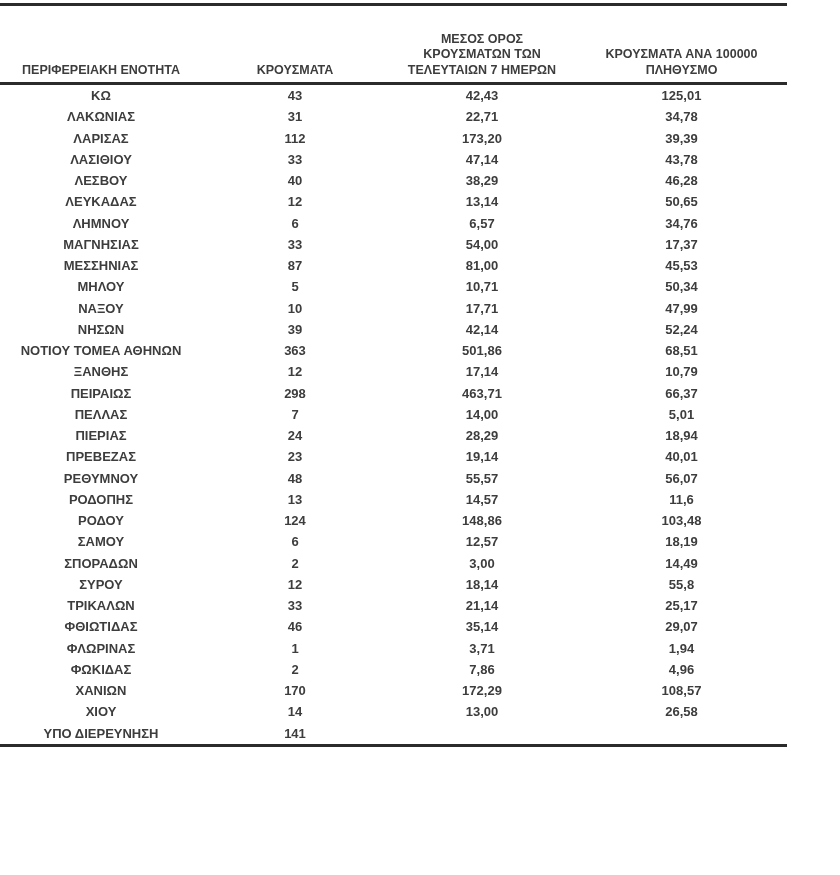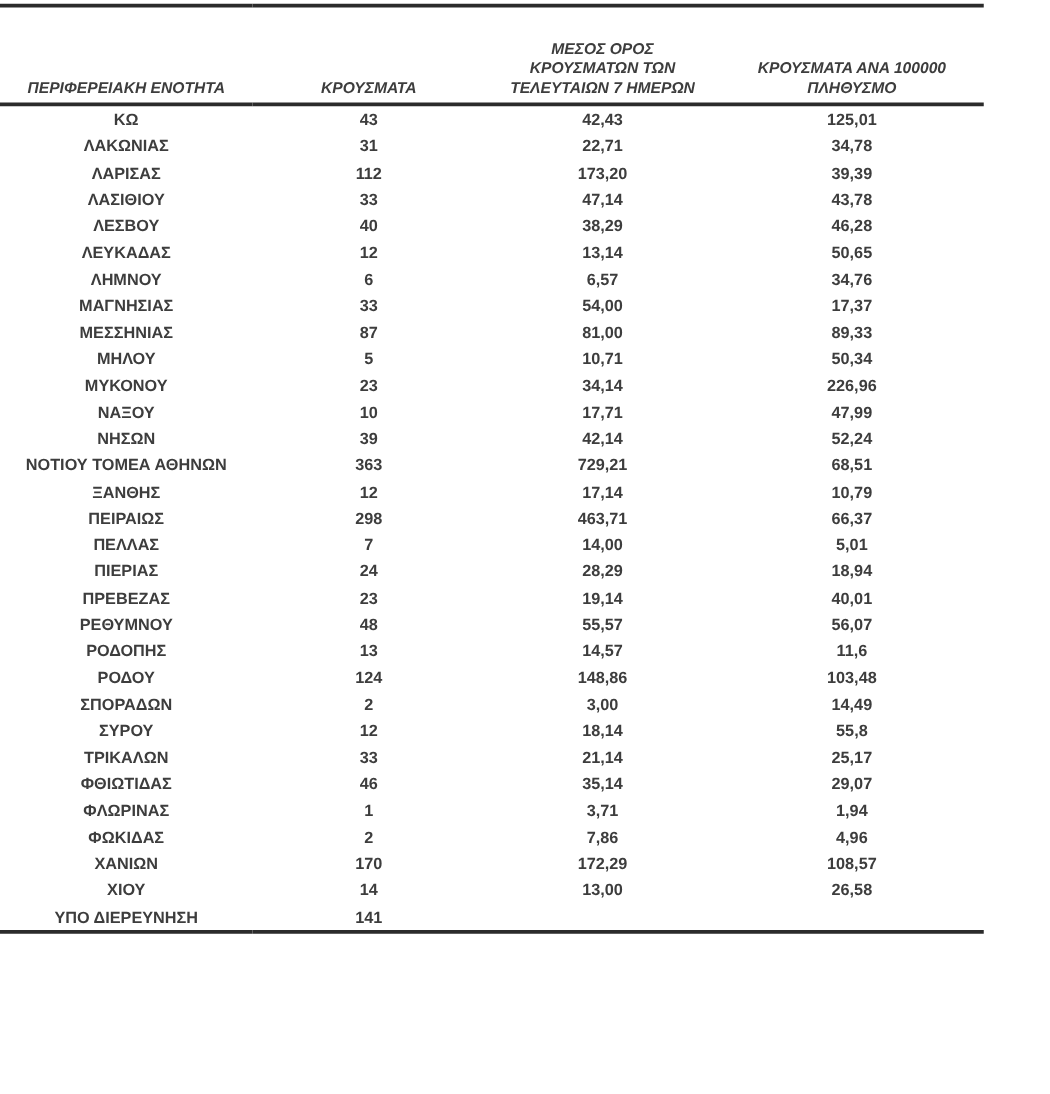--- a/index.html
+++ b/index.html
@@ -35,21 +35,20 @@
   thead th {
     vertical-align: bottom;
     text-align: center;
     font-size: 12.5px;
     line-height: 15.5px;
     font-weight: bold;
     padding: 0 2px 4px 2px;
     height: 72px;
     border-bottom: 3px solid #2b2b2b;
     white-space: pre-line;
-    font-style: italic;
   }
   tbody td {
     text-align: center;
     vertical-align: middle;
     font-size: 13px;
     font-weight: bold;
     line-height: 21.25px;
     height: 21.25px;
     padding: 0;
     white-space: nowrap;
@@ -124,50 +123,44 @@
         <tr>
           <td>ΜΑΓΝΗΣΙΑΣ</td>
           <td>33</td>
           <td>54,00</td>
           <td>17,37</td>
         </tr>
         <tr>
           <td>ΜΕΣΣΗΝΙΑΣ</td>
           <td>87</td>
           <td>81,00</td>
-          <td>89,33</td>
+          <td>45,53</td>
         </tr>
         <tr>
           <td>ΜΗΛΟΥ</td>
           <td>5</td>
           <td>10,71</td>
           <td>50,34</td>
         </tr>
         <tr>
-          <td>ΜΥΚΟΝΟΥ</td>
-          <td>23</td>
-          <td>34,14</td>
-          <td>226,96</td>
-        </tr>
-        <tr>
           <td>ΝΑΞΟΥ</td>
           <td>10</td>
           <td>17,71</td>
           <td>47,99</td>
         </tr>
         <tr>
           <td>ΝΗΣΩΝ</td>
           <td>39</td>
           <td>42,14</td>
           <td>52,24</td>
         </tr>
         <tr>
           <td>ΝΟΤΙΟΥ ΤΟΜΕΑ ΑΘΗΝΩΝ</td>
           <td>363</td>
-          <td>729,21</td>
+          <td>501,86</td>
           <td>68,51</td>
         </tr>
         <tr>
           <td>ΞΑΝΘΗΣ</td>
           <td>12</td>
           <td>17,14</td>
           <td>10,79</td>
         </tr>
         <tr>
           <td>ΠΕΙΡΑΙΩΣ</td>
@@ -203,20 +196,26 @@
           <td>ΡΟΔΟΠΗΣ</td>
           <td>13</td>
           <td>14,57</td>
           <td>11,6</td>
         </tr>
         <tr>
           <td>ΡΟΔΟΥ</td>
           <td>124</td>
           <td>148,86</td>
           <td>103,48</td>
+        </tr>
+        <tr>
+          <td>ΣΑΜΟΥ</td>
+          <td>6</td>
+          <td>12,57</td>
+          <td>18,19</td>
         </tr>
         <tr>
           <td>ΣΠΟΡΑΔΩΝ</td>
           <td>2</td>
           <td>3,00</td>
           <td>14,49</td>
         </tr>
         <tr>
           <td>ΣΥΡΟΥ</td>
           <td>12</td>

